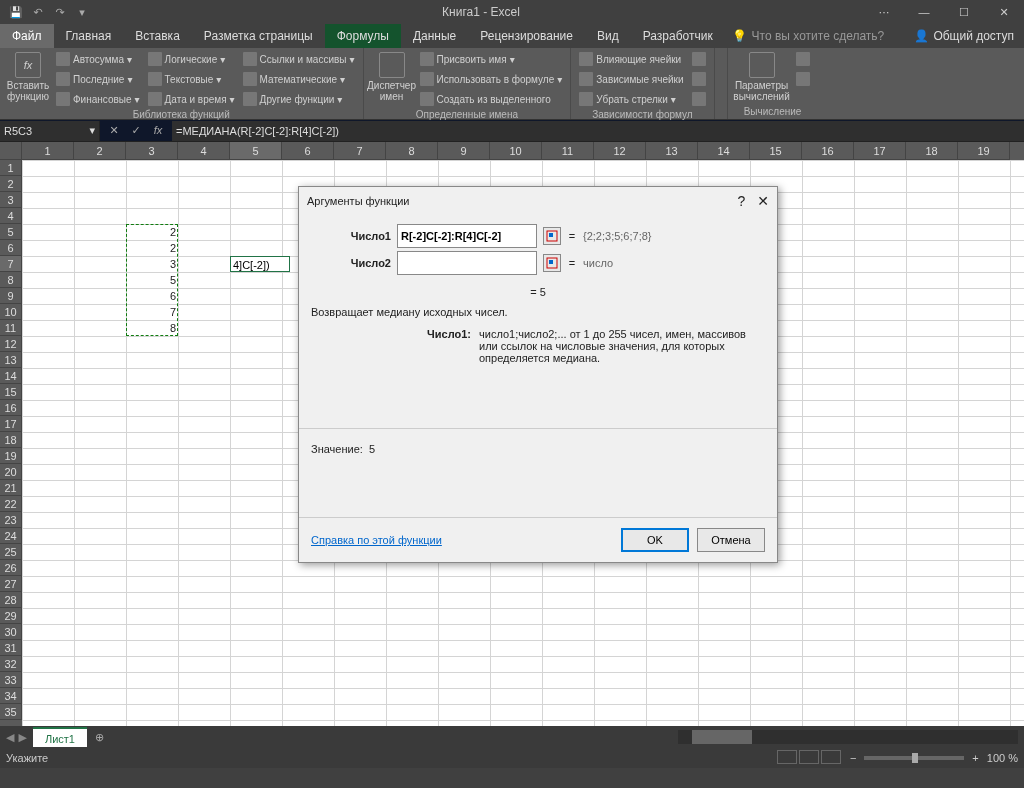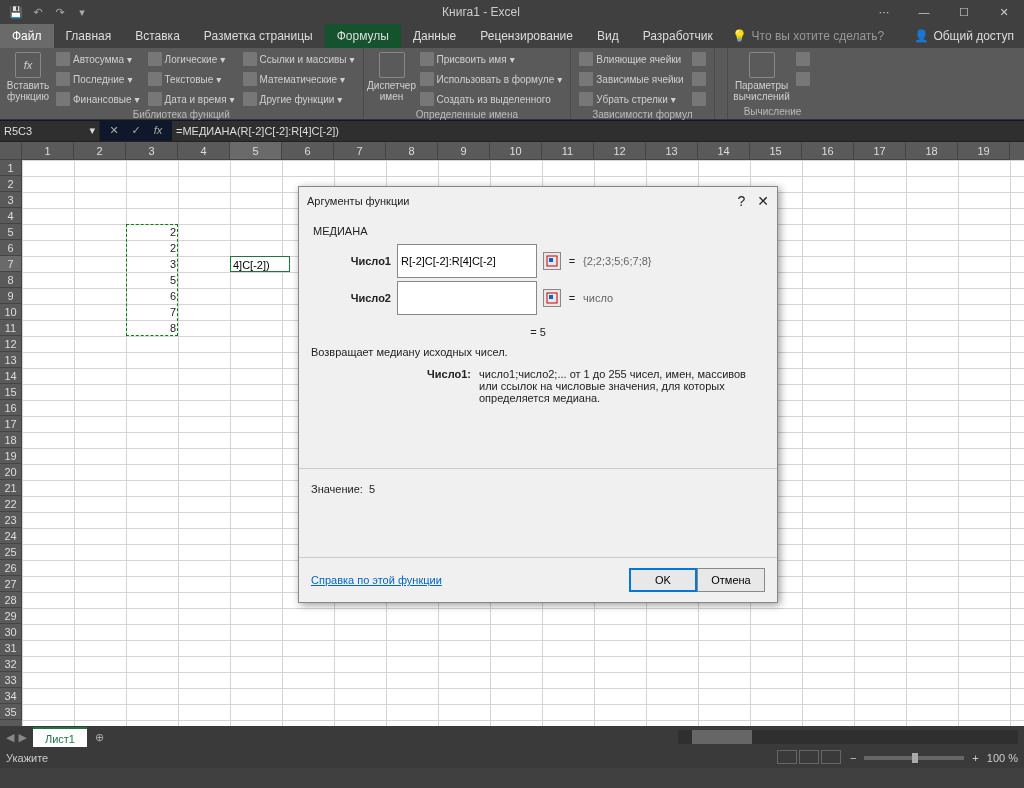--- a/index.html
+++ b/index.html
@@ -74,33 +74,33 @@
 .zoom-slider::before { content: ""; position: absolute; left: 48px; top: -3px; width: 6px; height: 10px; background: #aaa; }
 
 
 .dialog { position: absolute; left: 298px; top: 186px; width: 480px; background: #f0f0f0; border: 1px solid #888; box-shadow: 2px 2px 8px rgba(0,0,0,0.4); font-size: 11px; color: #222; }
 .dlg-title { height: 28px; display: flex; align-items: center; padding: 0 8px; justify-content: space-between; }
 .dlg-title .ctrls { display: flex; gap: 12px; font-size: 14px; }
 .dlg-body { padding: 6px 12px; }
 .fname { padding: 4px 2px; }
 .arg-row { display: flex; align-items: center; gap: 6px; margin: 3px 0; }
 .arg-row .albl { width: 80px; text-align: right; font-weight: bold; }
-.arg-row input { width: 140px; height: 34px; border: 1px solid #888; padding: 0 3px; font-size: 11px; }
+.arg-row input { width: 140px; height: 24px; border: 1px solid #888; padding: 0 3px; font-size: 11px; font-weight: bold; }
 .range-btn { width: 18px; height: 18px; border: 1px solid #888; background: #e8e8e8; display: flex; align-items: center; justify-content: center; }
 .range-btn svg { width: 12px; height: 12px; }
 .arg-row .eq { width: 10px; text-align: center; }
 .arg-row .res { color: #666; }
 .calc-result { text-align: center; padding: 8px 0 4px; }
 .desc { padding: 4px 0 8px; }
 .arg-desc { display: flex; gap: 8px; padding: 2px 0 10px; }
 .arg-desc .k { width: 160px; text-align: right; font-weight: bold; }
 .arg-desc .v { flex: 1; }
 .dlg-footer { border-top: 1px solid #ccc; padding: 10px 12px; display: flex; align-items: center; margin-top: 48px; }
 .dlg-footer .helplink { color: #0066cc; text-decoration: underline; cursor: pointer; }
-.dlg-footer .btns { margin-left: auto; display: flex; gap: 0; }
+.dlg-footer .btns { margin-left: auto; display: flex; gap: 8px; }
 .dlg-footer button { width: 68px; height: 24px; border: 1px solid #888; background: #e8e8e8; font-size: 11px; }
 .dlg-footer button.ok { border: 2px solid #0078d7; }
 .resultline { padding: 4px 0; }
 </style>
 </head>
 <body>
 
 <div class="titlebar">
   <div class="qat">
     <span>💾</span>
@@ -348,21 +348,20 @@
 
 <div class="dialog">
   <div class="dlg-title">
     <span>Аргументы функции</span>
     <div class="ctrls">
         <span>?</span>
         <span>✕</span>
       </div>
   </div>
   <div class="dlg-body">
-    <div class="fname">МЕДИАНА</div>
     <div class="arg-row">
       <div class="albl">Число1</div>
       <input value="R[-2]C[-2]:R[4]C[-2]" style="">
       <div class="range-btn">
           <svg viewBox="0 0 12 12">
             <rect x="1" y="1" width="10" height="10" fill="none" stroke="#c00" stroke-width="1"></rect>
             <rect x="3" y="3" width="4" height="4" fill="#06c"></rect>
           </svg>
         </div>
       <div class="eq">=</div>

